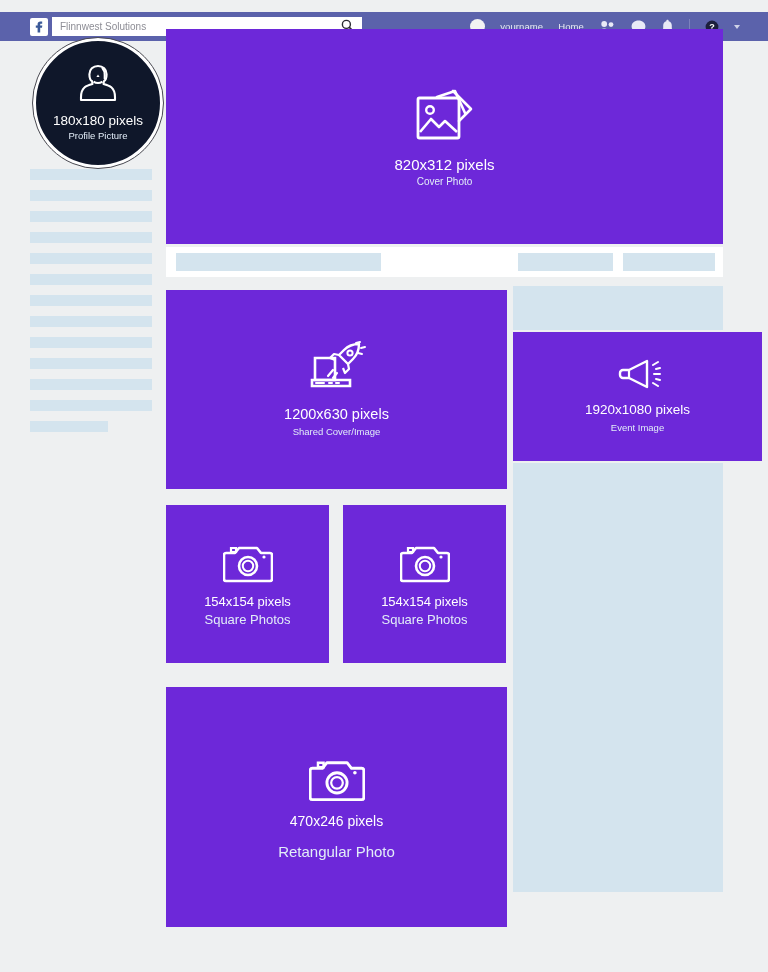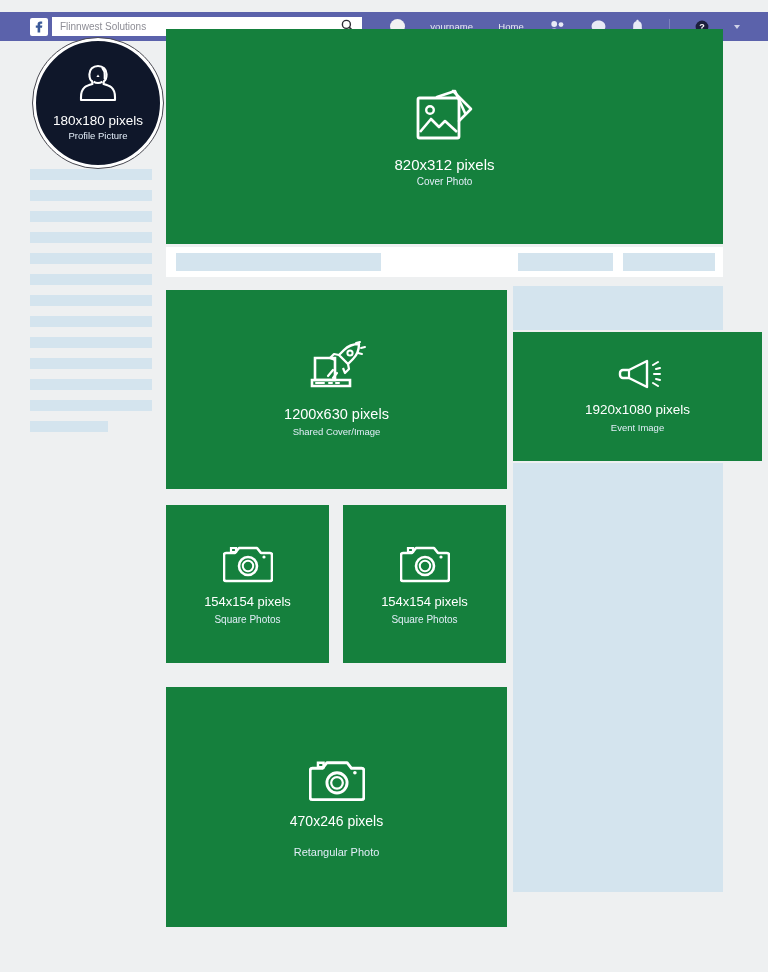--- a/index.html
+++ b/index.html
@@ -61,21 +61,21 @@
   .search-icon {
     position: absolute;
     right: 8px;
     top: 2px;
   }
 
   .topbar-right {
     margin-left: auto;
     display: flex;
     align-items: center;
-    gap: 25px;
+    gap: 15px;
     padding-right: 18px;
   }
   .avatar-dot {
     width: 15px; height: 15px;
     border-radius: 50%;
     background: #f2f2f2;
   }
   .topbar-link {
     color: #e8e9f4;
     font-size: 9.5px;
@@ -135,21 +135,21 @@
   .sb-line {
     height: 11px;
     background: #d4e4ee;
     margin-bottom: 10px;
   }
   .sb-line.short { width: 78px; margin-top: 8px; }
 
   
   .tile {
     position: absolute;
-    background: #15803d;
+    background: #6d28d9;
     display: flex;
     flex-direction: column;
     align-items: center;
     justify-content: center;
   }
   .tile .ph-icon { margin-bottom: 10px; }
 
   
   .cover { left: 166px; top: 0px; width: 557px; height: 215px; }
   .cover .ph-title { font-size: 15px; }
@@ -170,25 +170,25 @@
   }
 
   
   .shared { left: 166px; top: 261px; width: 341px; height: 199px; }
   .shared .ph-title { font-size: 14.5px; }
   .shared .ph-sub { font-size: 9.5px; margin-top: 3px; }
 
   .sq1 { left: 166px; top: 476px; width: 163px; height: 158px; }
   .sq2 { left: 343px; top: 476px; width: 163px; height: 158px; }
   .sq1 .ph-title, .sq2 .ph-title { font-size: 13px; }
-  .sq1 .ph-sub, .sq2 .ph-sub { font-size: 10px; margin-top: 3px; }
+  .sq1 .ph-sub, .sq2 .ph-sub { font-size: 13px; margin-top: 3px; }
 
   .rect { left: 166px; top: 658px; width: 341px; height: 240px; }
   .rect .ph-title { font-size: 14px; }
-  .rect .ph-sub { font-size: 11px; margin-top: 16px; }
+  .rect .ph-sub { font-size: 15px; margin-top: 16px; }
 
   
   .right-ph {
     position: absolute;
     background: #d4e4ee;
   }
   .rp-top { left: 513px; top: 257px; width: 210px; height: 44px; }
   .event { left: 513px; top: 303px; width: 249px; height: 129px; }
   .event .ph-title { font-size: 13.5px; }
   .event .ph-sub { font-size: 9.5px; margin-top: 3px; }

